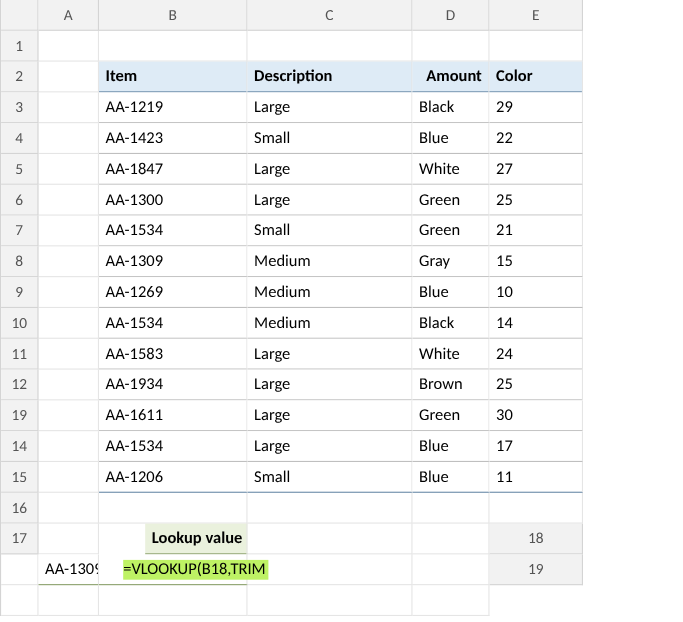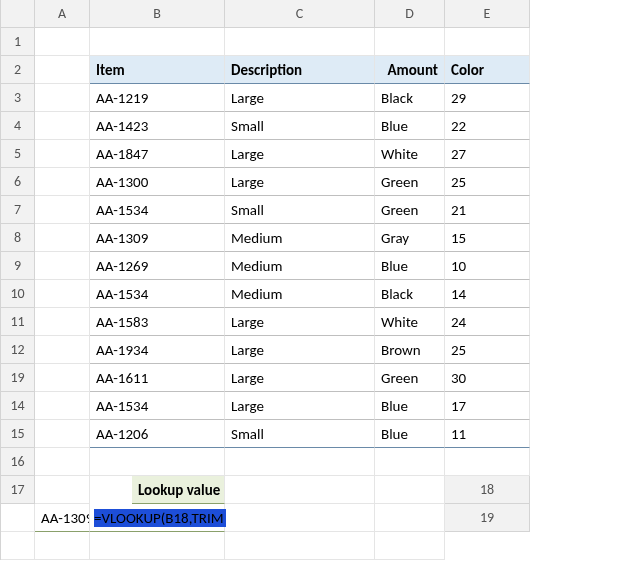--- a/index.html
+++ b/index.html
@@ -69,23 +69,23 @@
     background: #fff;
     border-bottom: 1px solid #8aa06b;
   }
   .overflow {
     overflow: visible;
     position: relative;
     z-index: 2;
   }
   .overflow-inner {
     position: absolute;
-    left: 4px;
+    left: 22px;
     white-space: nowrap;
-    background: #1d4ed8;
+    background: #bef264;
     padding-right: 2px;
   }
   .under-formula {
     
   }
   .corner {
     background: #f2f2f2;
     border-right: 1px solid #d4d4d4;
     border-bottom: 1px solid #d4d4d4;
   }

